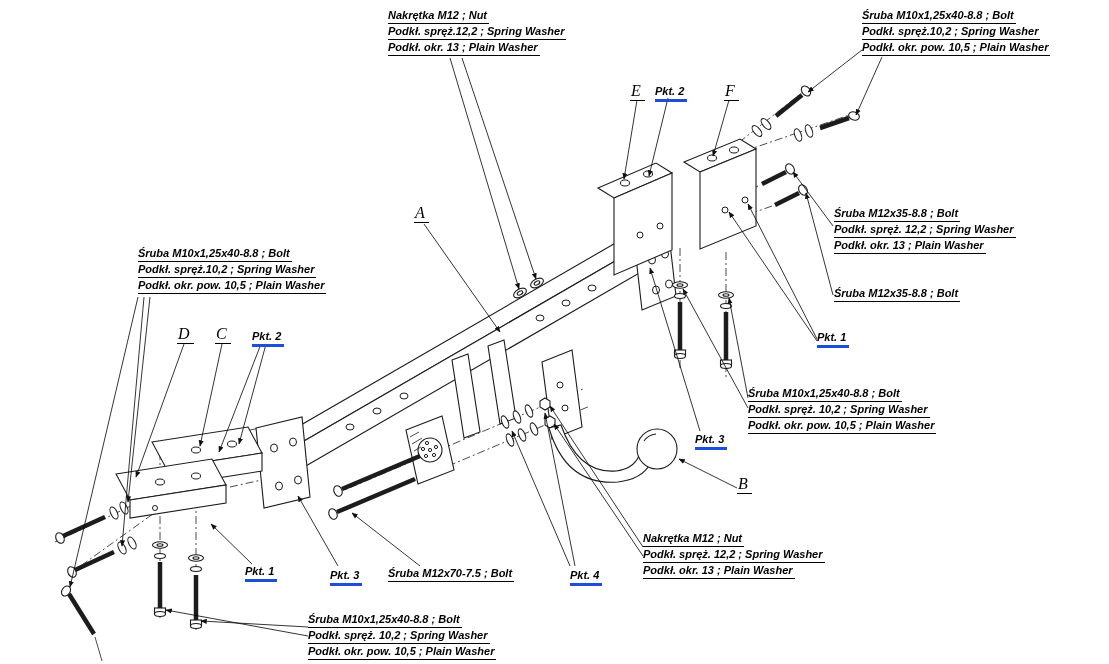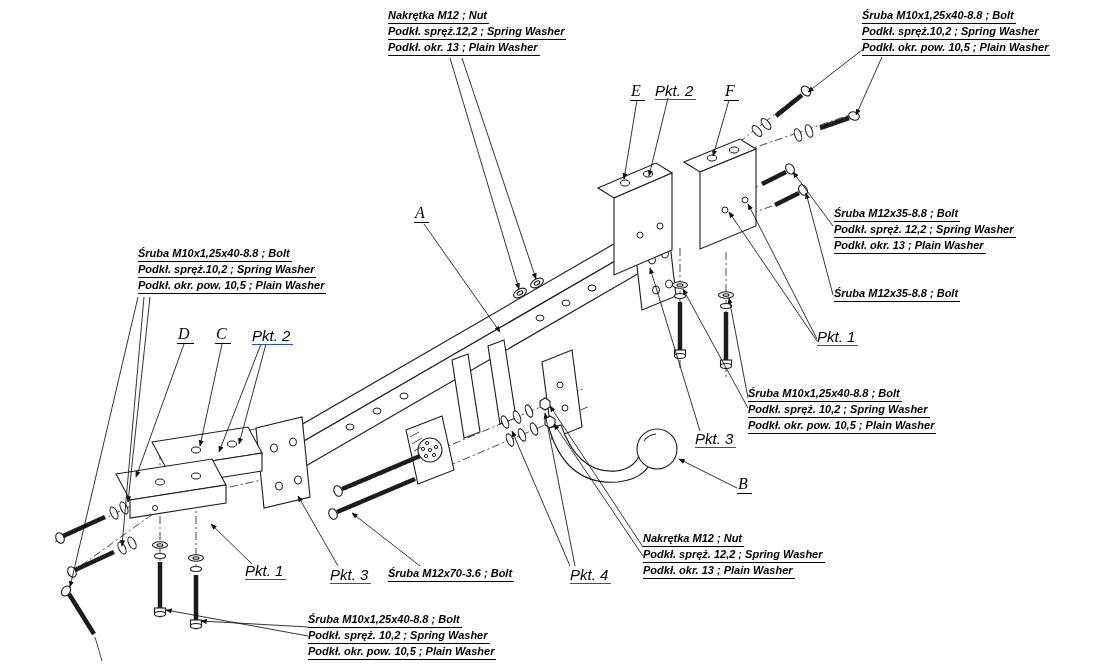--- a/index.html
+++ b/index.html
@@ -9,22 +9,22 @@
   .stage > svg { position:absolute; left:0; top:0; }
 
   .callout { position:absolute; color:#000; font-style:italic; font-weight:bold;
              font-size:11px; line-height:15px; white-space:nowrap; }
   .callout .c-line { width:fit-content; border-bottom:1px solid #000; padding:0 2px 0 0; }
 
   .part-label { position:absolute; color:#000; font-family:"Liberation Serif", serif;
                 font-style:italic; font-size:16px; line-height:18px;
                 border-bottom:1.2px solid #000; padding:0 4px 0 1px; }
 
-  .pkt { position:absolute; color:#000; font-style:italic; font-weight:normal;
-         font-size:15px; line-height:14px; border-bottom:1px solid #1d4ed8; padding:0 3px 1px 0;
+  .pkt { position:absolute; color:#000; font-style:italic; font-weight:bold;
+         font-size:11px; line-height:14px; border-bottom:3px solid #1d4ed8; padding:0 3px 1px 0;
          white-space:nowrap; }
 
   svg .ln   { fill:#fff; stroke:#1c1c1c; stroke-width:1.1; }
   svg .lnf  { fill:none; stroke:#1c1c1c; stroke-width:1.1; }
   svg .dash line { fill:none; stroke:#1c1c1c; stroke-width:0.8; stroke-dasharray:8 3 2 3; }
   svg .leader { stroke:#000; stroke-width:0.8; fill:none; }
   svg .shaft  { stroke:#1c1c1c; stroke-width:4.5; fill:none; }
   svg .hole   { fill:#fff; stroke:#1c1c1c; stroke-width:1; }
   svg .thin   { stroke:#1c1c1c; stroke-width:0.8; fill:none; }
 </style>
@@ -327,21 +327,21 @@
   </div>
 
   <div class="part-label" style="left:177px; top:325px;">D</div>
   <div class="part-label" style="left:215px; top:325px;">C</div>
   <div class="pkt" style="left:252px; top:329px;">Pkt. 2</div>
 
   <div class="pkt" style="left:245px; top:564px;">Pkt. 1</div>
   <div class="pkt" style="left:330px; top:568px;">Pkt. 3</div>
 
   <div class="callout" style="left:388px; top:566px;">
-    <div class="c-line">Śruba M12x70-3.6 ;  Bolt</div>
+    <div class="c-line">Śruba M12x70-7.5 ;  Bolt</div>
   </div>
 
   <div class="pkt" style="left:570px; top:568px;text-align:center;">Pkt. 4</div>
 
   <div class="callout" style="left:643px; top:531px;">
     <div class="c-line">Nakrętka  M12 ;  Nut</div>
     <div class="c-line">Podkł. spręż. 12,2 ;  Spring Washer</div>
     <div class="c-line">Podkł. okr. 13 ;  Plain Washer</div>
   </div>
 

